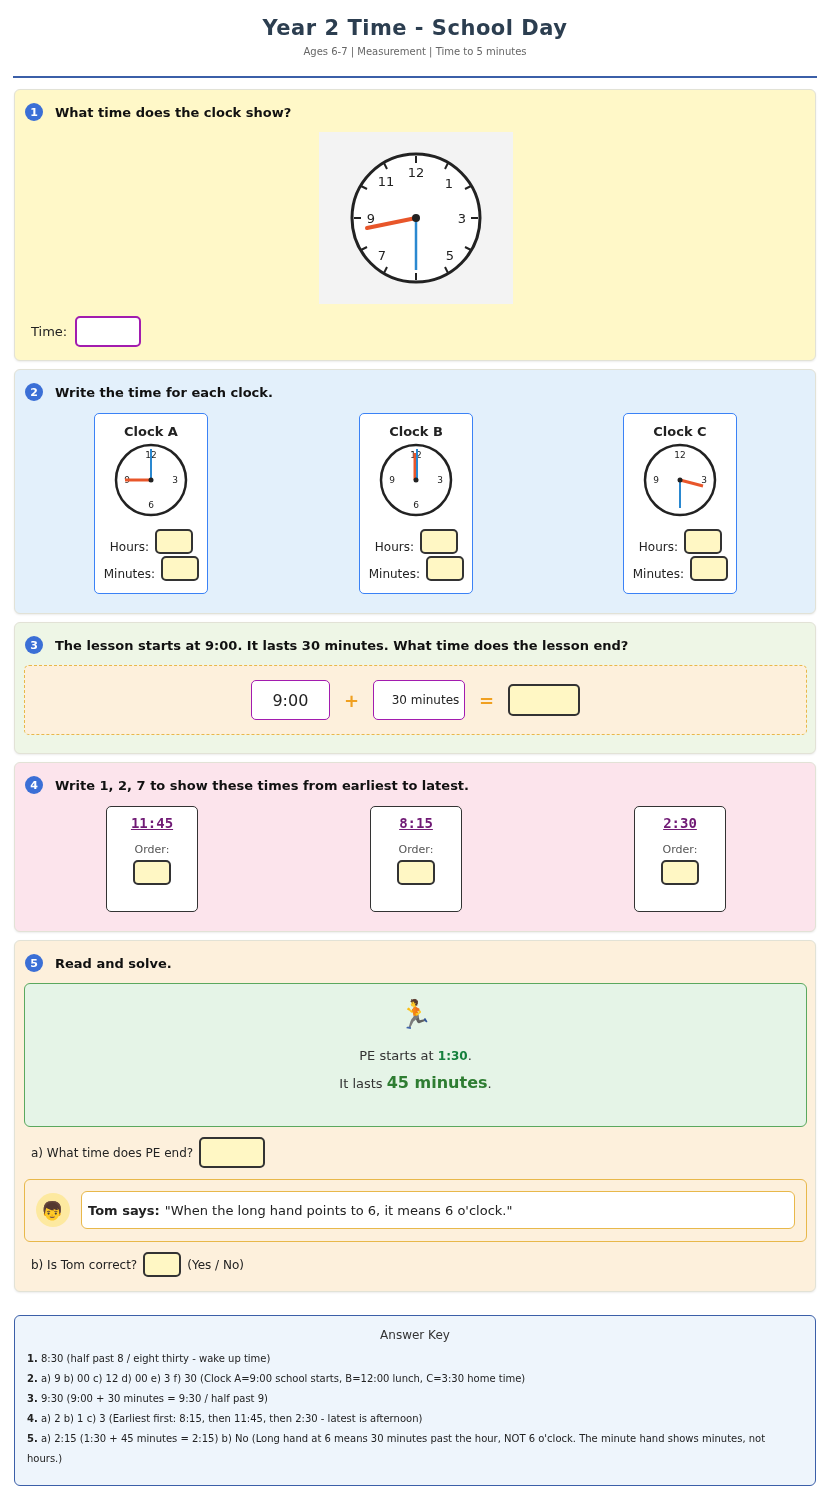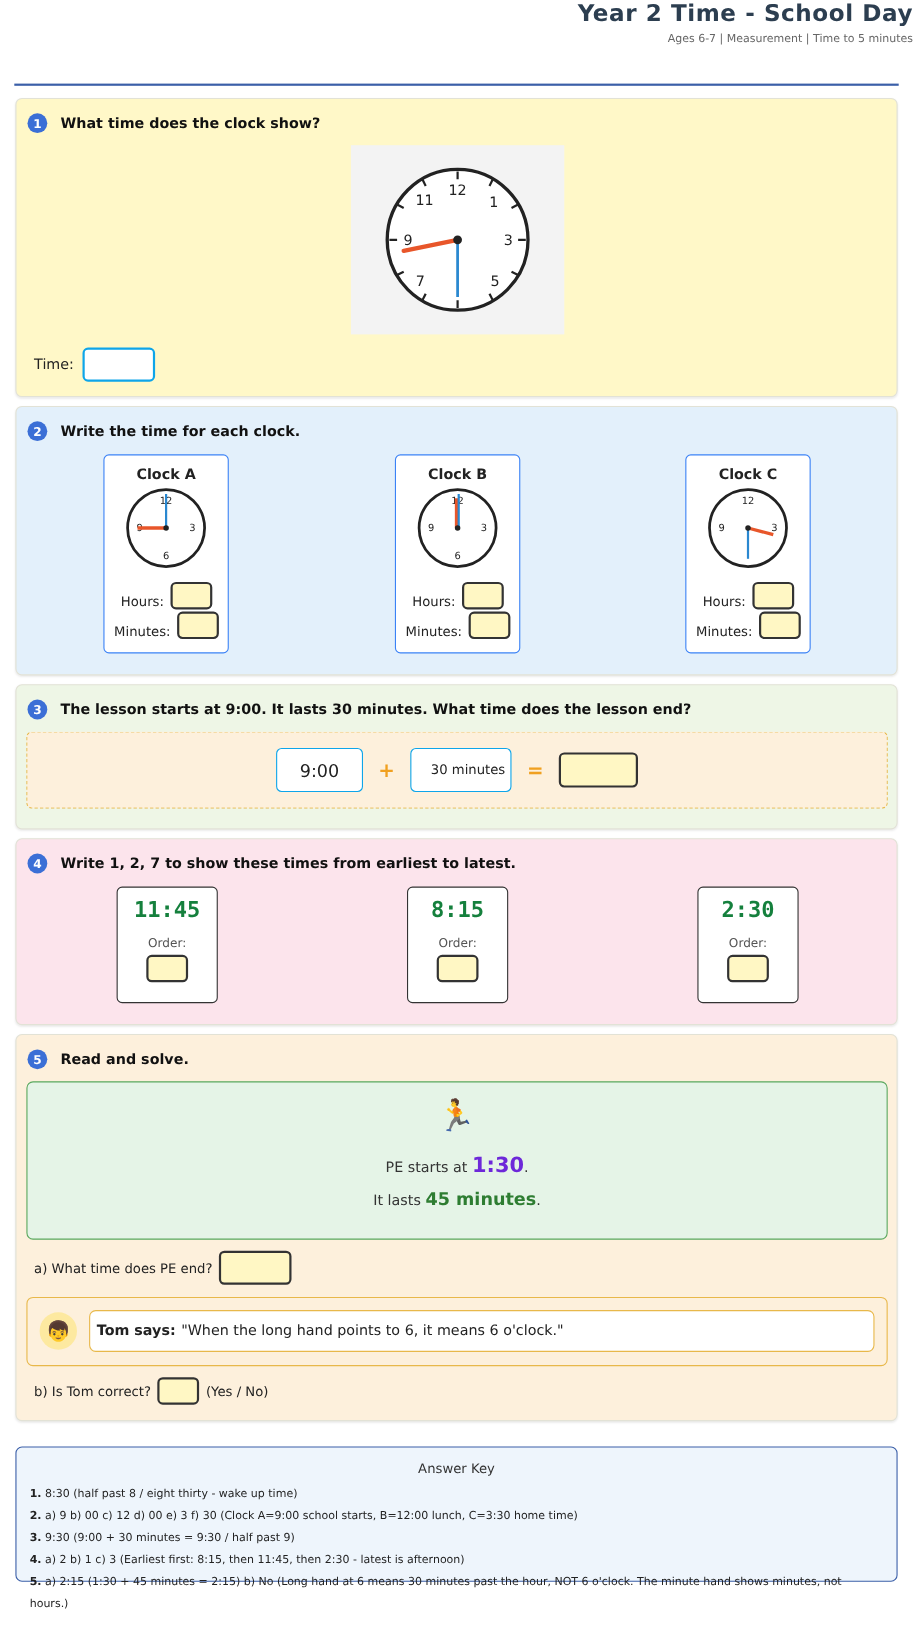--- a/index.html
+++ b/index.html
@@ -1,30 +1,30 @@
 <!DOCTYPE html>
 <html><head>
 <meta charset="utf-8">
 <style>
   * { box-sizing: border-box; margin: 0; padding: 0; }
   body { width: 830px; height: 1500px; background: #fff; font-family: "DejaVu Sans", sans-serif; color: #222; position: relative; overflow: hidden; }
-  .header { text-align: right; }
+  .header { text-align: center; padding-top: 16px; }
   .title { font-size: 21px; font-weight: bold; color: #2c3e50; letter-spacing: 0.5px; }
   .subtitle { font-size: 10px; color: #666; margin-top: 6px; }
   .rule { position: absolute; left: 13px; right: 13px; top: 76px; height: 2px; background: #3b5fa8; }
   .section { position: absolute; left: 14px; width: 802px; border-radius: 6px; border: 1px solid #e2e2d6; box-shadow: 0 1px 2px rgba(0,0,0,0.08); }
   .qhead { position: absolute; left: 10px; display: flex; align-items: center; gap: 12px; font-size: 13px; font-weight: bold; color: #111; }
   .num { width: 18px; height: 18px; border-radius: 50%; background: #3b6fd6; color: #fff; font-size: 11px; display: flex; align-items: center; justify-content: center; font-weight: bold; }
   .ansbox { background: #fff7c4; border: 2px solid #333; border-radius: 5px; display: inline-block; }
-  .ansbox-plain { background: #fff; border: 2px solid #0ea5e9; border-radius: 5px; display: inline-block; }
+  .ansbox-plain { background: #fff; border: 2px solid #a21caf; border-radius: 5px; display: inline-block; }
   .card { position: absolute; background: #fff; border: 1px solid #3b82f6; border-radius: 5px; text-align: center; }
   .card-title { font-size: 13px; font-weight: bold; margin-top: 10px; }
   .lblrow { display: flex; align-items: flex-end; justify-content: flex-end; gap: 6px; font-size: 12px; }
   .order-card { position: absolute; background: #fff; border: 1.5px solid #333; border-radius: 5px; text-align: center; width: 92px; height: 106px; }
-  .order-time { font-family: "DejaVu Sans Mono", monospace; font-size: 20px; font-weight: bold; color: #15803d; margin-top: 8px; }
+  .order-time { font-family: "DejaVu Sans Mono", monospace; font-size: 14px; font-weight: bold; color: #701a75; margin-top: 8px; text-decoration: underline; }
   .order-lbl { font-size: 11px; color: #555; margin-top: 12px; }
 </style>
 </head>
 <body>
 
 <div class="header">
   <div class="title">Year 2 Time - School Day</div>
   <div class="subtitle">Ages 6-7 | Measurement | Time to 5 minutes</div>
 </div>
 <div class="rule"></div>
@@ -186,21 +186,21 @@
 </div>
 
 <div class="section" style="top:940px;height:352px;background:#fdf0dc;">
   <div class="qhead" style="top:13px;">
     <span class="num">5</span>
     <span>Read and solve.</span>
   </div>
   <div style="position:absolute;left:9px;top:42px;width:783px;height:144px;background:#e5f4e7;border:1.5px solid #5aa85e;border-radius:6px;text-align:center;">
     <div style="font-size:28px;margin-top:14px;line-height:34px;">🏃</div>
     <div style="margin-top:16px;font-size:13px;color:#333;">
-      <span>PE starts at </span><span style="color:#6d28d9;font-size:19px;font-weight:bold;">1:30</span><span>.</span>
+      <span>PE starts at </span><span style="color:#15803d;font-size:12px;font-weight:bold;">1:30</span><span>.</span>
     </div>
     <div style="margin-top:10px;font-size:13px;color:#333;">
       <span>It lasts </span><span style="color:#2e7d32;font-size:16px;font-weight:bold;">45 minutes</span><span>.</span>
     </div>
   </div>
   <div style="position:absolute;left:16px;top:196px;display:flex;align-items:center;gap:6px;font-size:12px;">
     <span>a) What time does PE end?</span>
     <span class="ansbox" style="width:66px;height:31px;"></span>
   </div>
   <div style="position:absolute;left:9px;top:238px;width:783px;height:63px;background:#fdf0dc;border:1.5px solid #e8b84a;border-radius:6px;">
@@ -210,20 +210,20 @@
       <span>"When the long hand points to 6, it means 6 o'clock."</span>
     </div>
   </div>
   <div style="position:absolute;left:16px;top:311px;display:flex;align-items:center;gap:6px;font-size:12px;">
     <span>b) Is Tom correct?</span>
     <span class="ansbox" style="width:38px;height:25px;"></span>
     <span>(Yes / No)</span>
   </div>
 </div>
 
-<div style="position:absolute;left:14px;top:1315px;width:802px;height:123px;background:#eef5fc;border:1.5px solid #3b5fa8;border-radius:6px;padding:12px 12px 0 12px;">
+<div style="position:absolute;left:14px;top:1315px;width:802px;height:171px;background:#eef5fc;border:1.5px solid #3b5fa8;border-radius:6px;padding:12px 12px 0 12px;">
   <div style="text-align:center;font-size:12px;color:#333;margin-bottom:7px;">Answer Key</div>
   <div style="font-size:10px;line-height:20px;"><b>1.</b><span> 8:30 (half past 8 / eight thirty - wake up time)</span></div>
   <div style="font-size:10px;line-height:20px;"><b>2.</b><span> a) 9 b) 00 c) 12 d) 00 e) 3 f) 30 (Clock A=9:00 school starts, B=12:00 lunch, C=3:30 home time)</span></div>
   <div style="font-size:10px;line-height:20px;"><b>3.</b><span> 9:30 (9:00 + 30 minutes = 9:30 / half past 9)</span></div>
   <div style="font-size:10px;line-height:20px;"><b>4.</b><span> a) 2 b) 1 c) 3 (Earliest first: 8:15, then 11:45, then 2:30 - latest is afternoon)</span></div>
   <div style="font-size:10px;line-height:20px;"><b>5.</b><span> a) 2:15 (1:30 + 45 minutes = 2:15) b) No (Long hand at 6 means 30 minutes past the hour, NOT 6 o'clock. The minute hand shows minutes, not hours.)</span></div>
 </div>
 
 </body></html>

